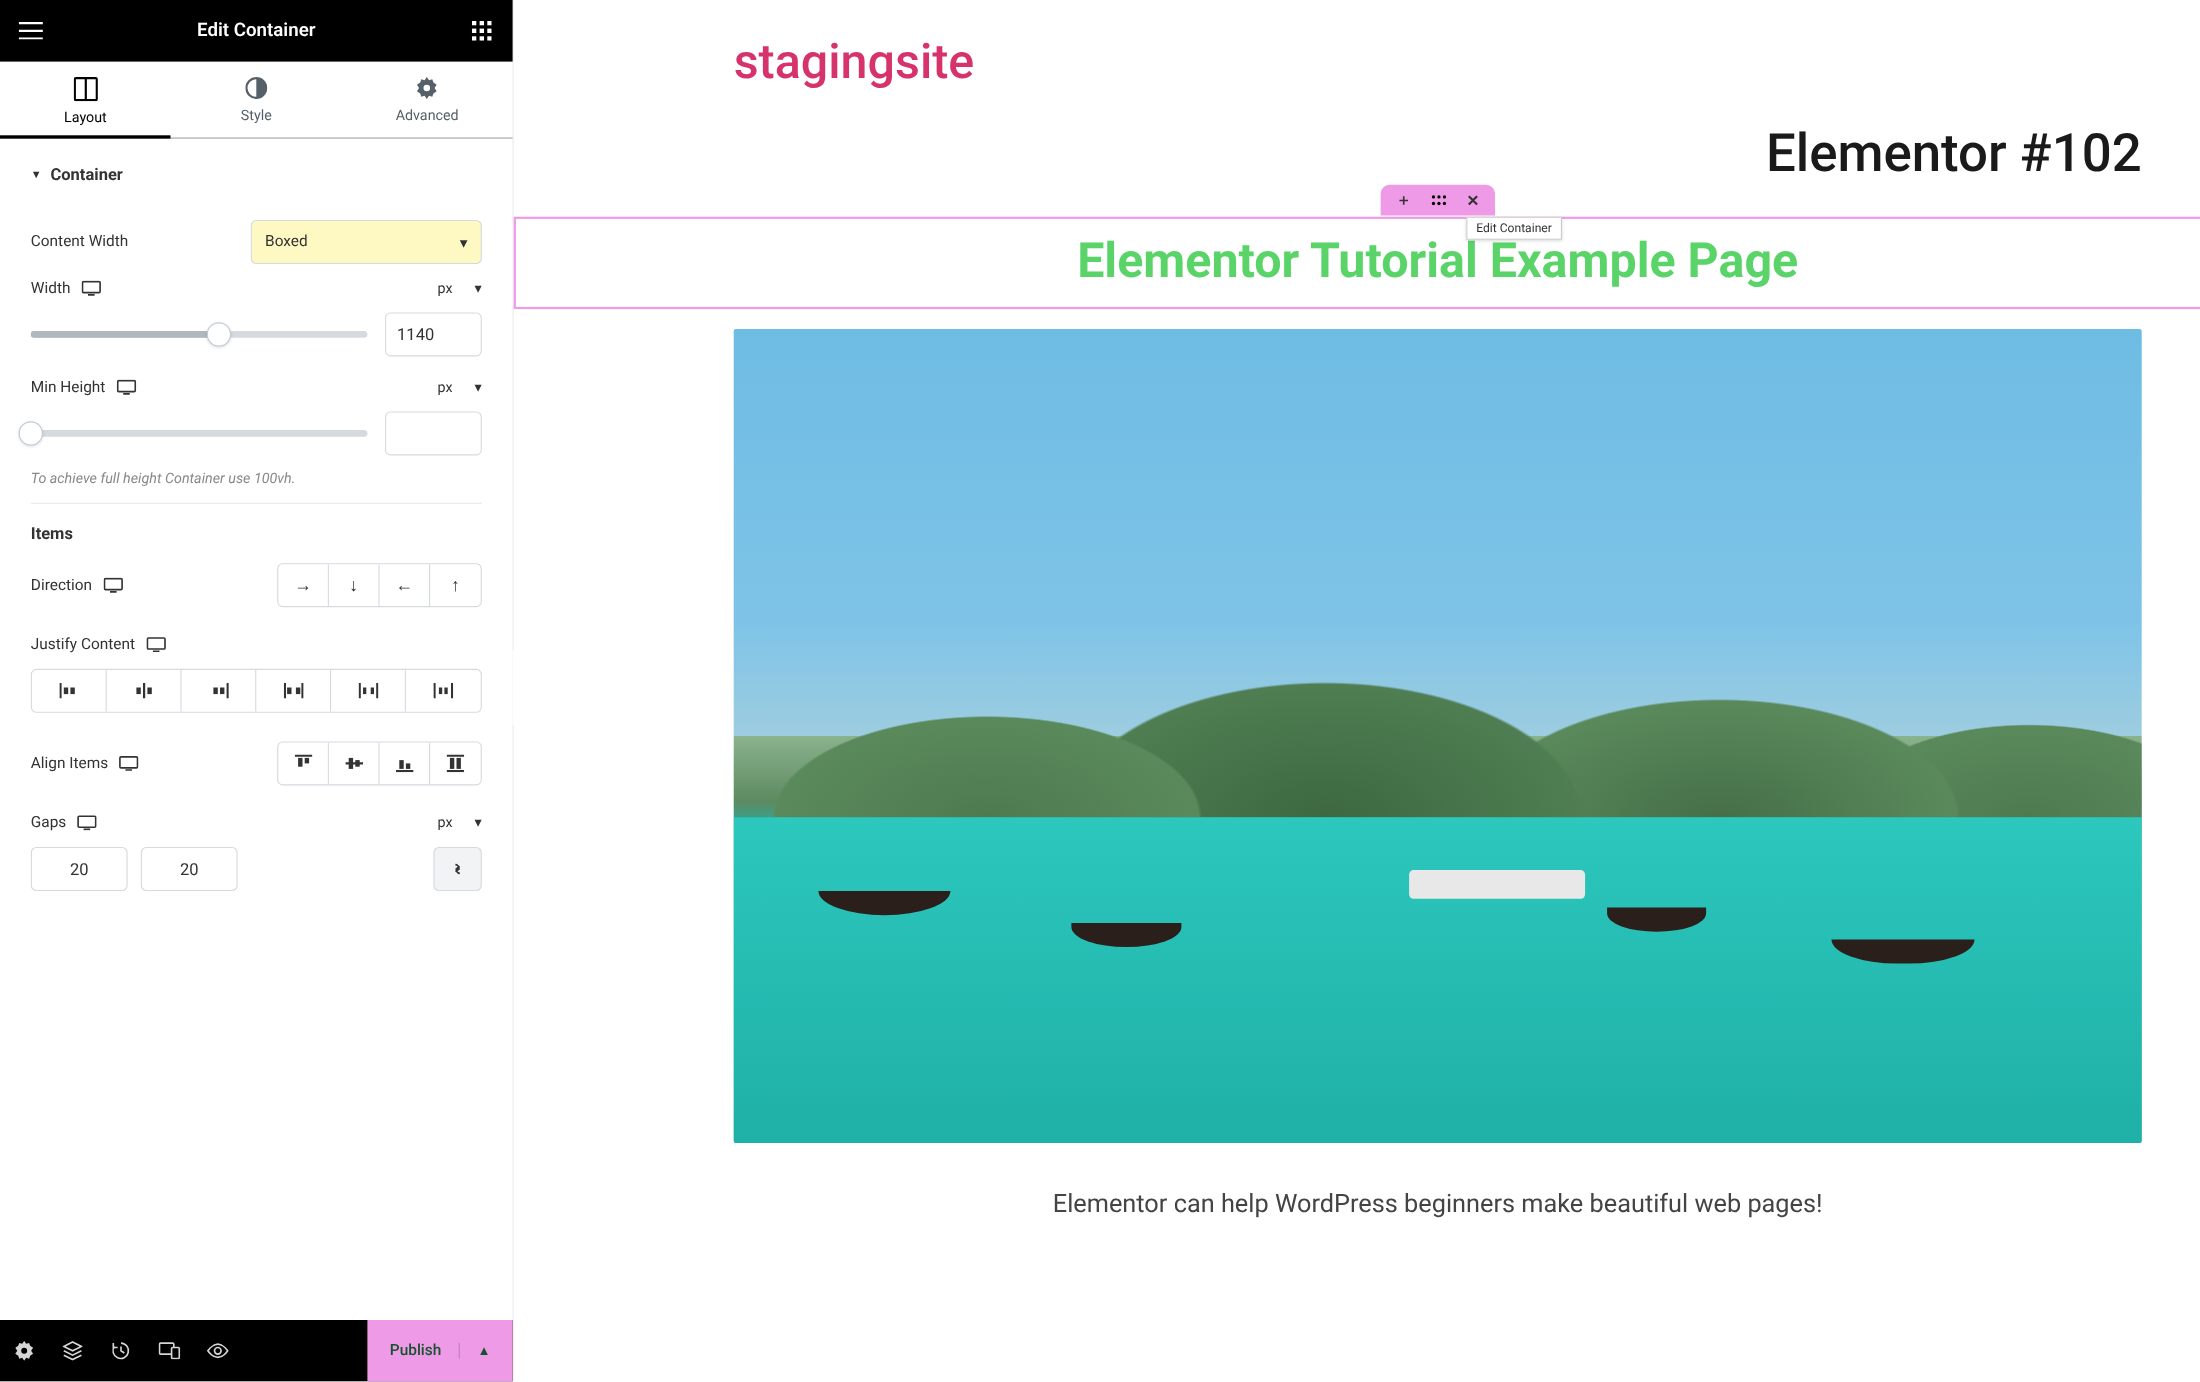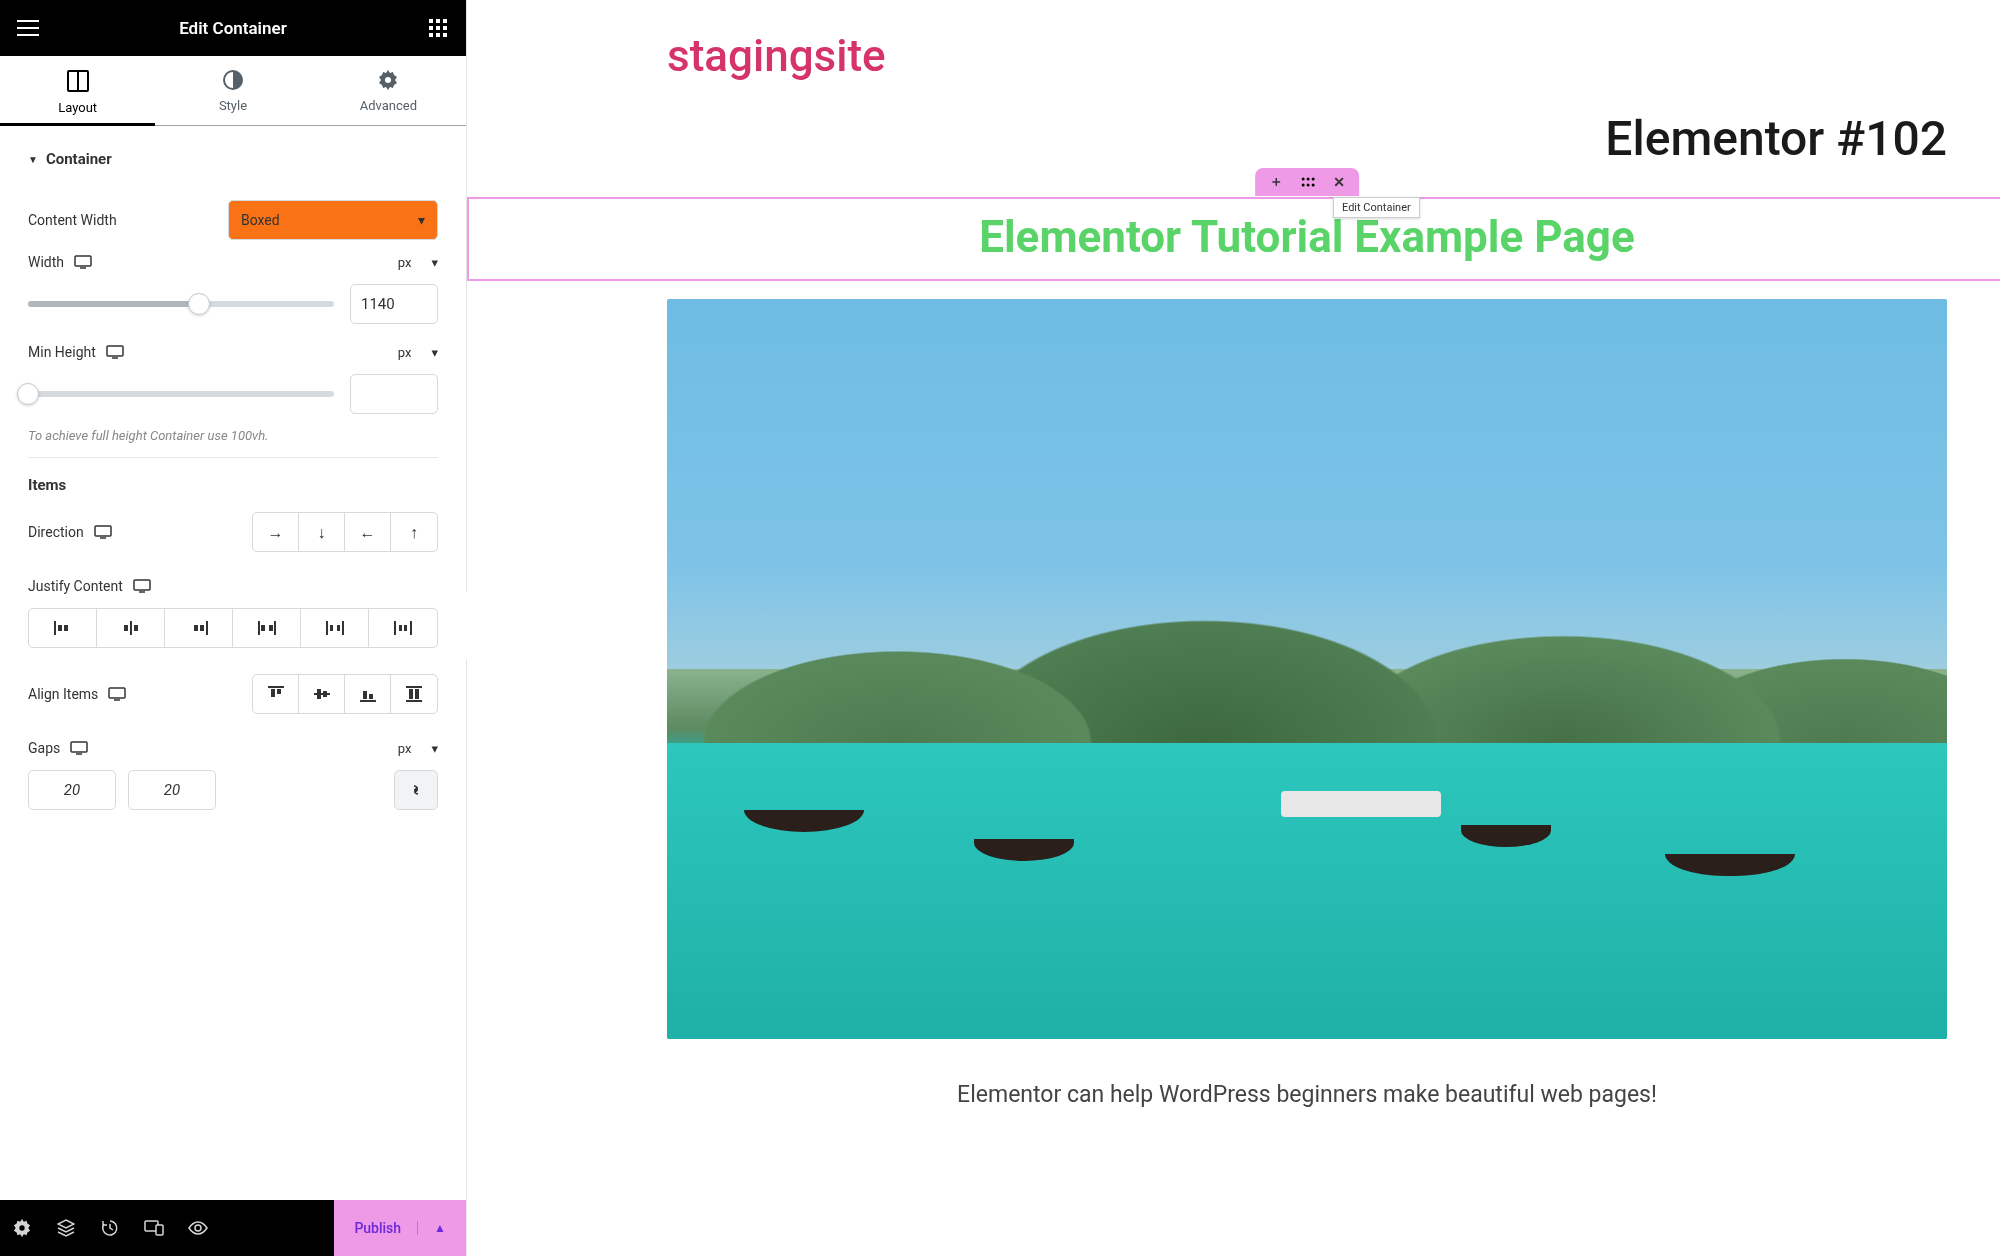--- a/index.html
+++ b/index.html
@@ -11,40 +11,40 @@
 .tabs { display: flex; border-bottom: 1px solid #a3a3a3; }
 .tab { flex: 1; display: flex; flex-direction: column; align-items: center; padding: 14px 0 10px; cursor: pointer; font-size: 13px; color: #556068; gap: 8px; }
 .tab.active { color: #000; }
 .tab.active::after { content: ""; display: block; width: 100%; border-bottom: 3px solid #000; margin-top: 8px; position: absolute; bottom: -1px; }
 .tab-wrap { position: relative; flex: 1; }
 .section-hd { display: flex; align-items: center; gap: 8px; padding: 24px 28px 18px; font-weight: 700; font-size: 15px; }
 .section-hd .caret { font-size: 10px; }
 .body { padding: 0 28px; overflow: hidden; flex: 1; }
 .row { display: flex; align-items: center; justify-content: space-between; margin: 14px 0; font-size: 14px; color: #333; }
 .row label { display: flex; align-items: center; gap: 10px; }
-.select { width: 210px; height: 40px; border: 1px solid #d5dadf; border-radius: 5px; padding: 0 12px; display: flex; align-items: center; justify-content: space-between; background: #f97316; cursor: pointer; font-size: 14px; }
+.select { width: 210px; height: 40px; border: 1px solid #d5dadf; border-radius: 5px; padding: 0 12px; display: flex; align-items: center; justify-content: space-between; background: #fef9c3; cursor: pointer; font-size: 14px; }
 .unit { display: flex; align-items: center; gap: 20px; font-size: 13px; color: #333; cursor: pointer; }
 .slider-row { display: flex; align-items: center; gap: 16px; margin: 12px 0 20px; }
 .slider { flex: 1; height: 6px; background: #d5dadf; border-radius: 3px; position: relative; }
 .slider .track { height: 100%; background: #b0b8bf; border-radius: 3px; }
 .slider .thumb { position: absolute; top: 50%; width: 22px; height: 22px; background: #fff; border: 1px solid #c2cbd2; border-radius: 50%; transform: translate(-50%, -50%); box-shadow: 0 1px 3px rgba(0,0,0,0.15); cursor: grab; }
 .numbox { width: 88px; height: 40px; border: 1px solid #d5dadf; border-radius: 5px; padding: 0 10px; font-size: 15px; display: flex; align-items: center; }
 .hint { font-size: 13px; color: #888; font-style: italic; margin: -6px 0 14px; }
 .divider { border-top: 1px solid #e6e6e6; margin: 10px 0 18px; }
 .subhd { font-weight: 700; font-size: 15px; margin: 8px 0 18px; }
 .btnrow { display: flex; border: 1px solid #d5dadf; border-radius: 5px; overflow: hidden; }
 .btnrow .btn { width: 46px; height: 38px; display: flex; align-items: center; justify-content: center; cursor: pointer; border-right: 1px solid #d5dadf; font-size: 16px; }
 .btnrow .btn:last-child { border-right: none; }
 .btnrow.wide .btn { width: 68px; }
-.gapsrow { display: flex; align-items: flex-end; gap: 12px; font-style: italic; }
+.gapsrow { display: flex; align-items: flex-end; gap: 12px; }
 .numbox.sm { width: 88px; text-align: center; justify-content: center; }
 .link-chip { width: 44px; height: 40px; border: 1px solid #d5dadf; border-radius: 5px; display: flex; align-items: center; justify-content: center; cursor: pointer; background: #f1f3f5; }
 .bottombar { height: 56px; background: #000; display: flex; align-items: center; position: absolute; bottom: 0; left: 0; right: 0; }
 .bottombar .icon { width: 44px; height: 56px; display: flex; align-items: center; justify-content: center; color: #d5d5d5; cursor: pointer; }
-.bottombar .publish { margin-left: auto; height: 56px; background: #ee9ae6; color: #6d28d9; display: flex; align-items: center; padding: 0 20px; font-weight: 500; font-size: 14px; cursor: pointer; gap: 16px; }
+.bottombar .publish { margin-left: auto; height: 56px; background: #ee9ae6; color: #14532d; display: flex; align-items: center; padding: 0 20px; font-weight: 500; font-size: 14px; cursor: pointer; gap: 16px; }
 .collapse-tab { position: absolute; right: -21px; top: 590px; width: 21px; height: 70px; background: #fff; border: 1px solid #e6e6e6; border-left: none; border-radius: 0 6px 6px 0; display: flex; align-items: center; justify-content: center; cursor: pointer; font-size: 13px; }
 
 .canvas { flex: 1; background: #fff; position: relative; padding: 30px 200px 0 200px; }
 .site-title { color: #d6336c; font-size: 44px; font-weight: 500; margin-bottom: 28px; }
 .page-title { font-size: 48px; font-weight: 500; color: #1a1a1a; margin-bottom: 30px; text-align: right; }
 .container-sel { border: 2px solid #ee9ae6; position: relative; padding: 6px 0 10px; margin: 0 -200px; }
 .container-sel .handle { position: absolute; top: -31px; left: 50%; transform: translateX(-50%); background: #ee9ae6; border-radius: 8px 8px 0 0; padding: 5px 14px; display: flex; gap: 18px; font-size: 14px; font-weight: 700; }
 .handle span { cursor: pointer; display: flex; align-items: center; }
 .tooltip { position: absolute; background: #fff; border: 1px solid #ccc; padding: 3px 8px; font-size: 11px; top: -2px; left: calc(50% + 26px); white-space: nowrap; box-shadow: 0 1px 3px rgba(0,0,0,.15); }
 .heading { color: #5ad469; font-size: 44px; font-weight: 700; text-align: center; padding: 6px 0; }

